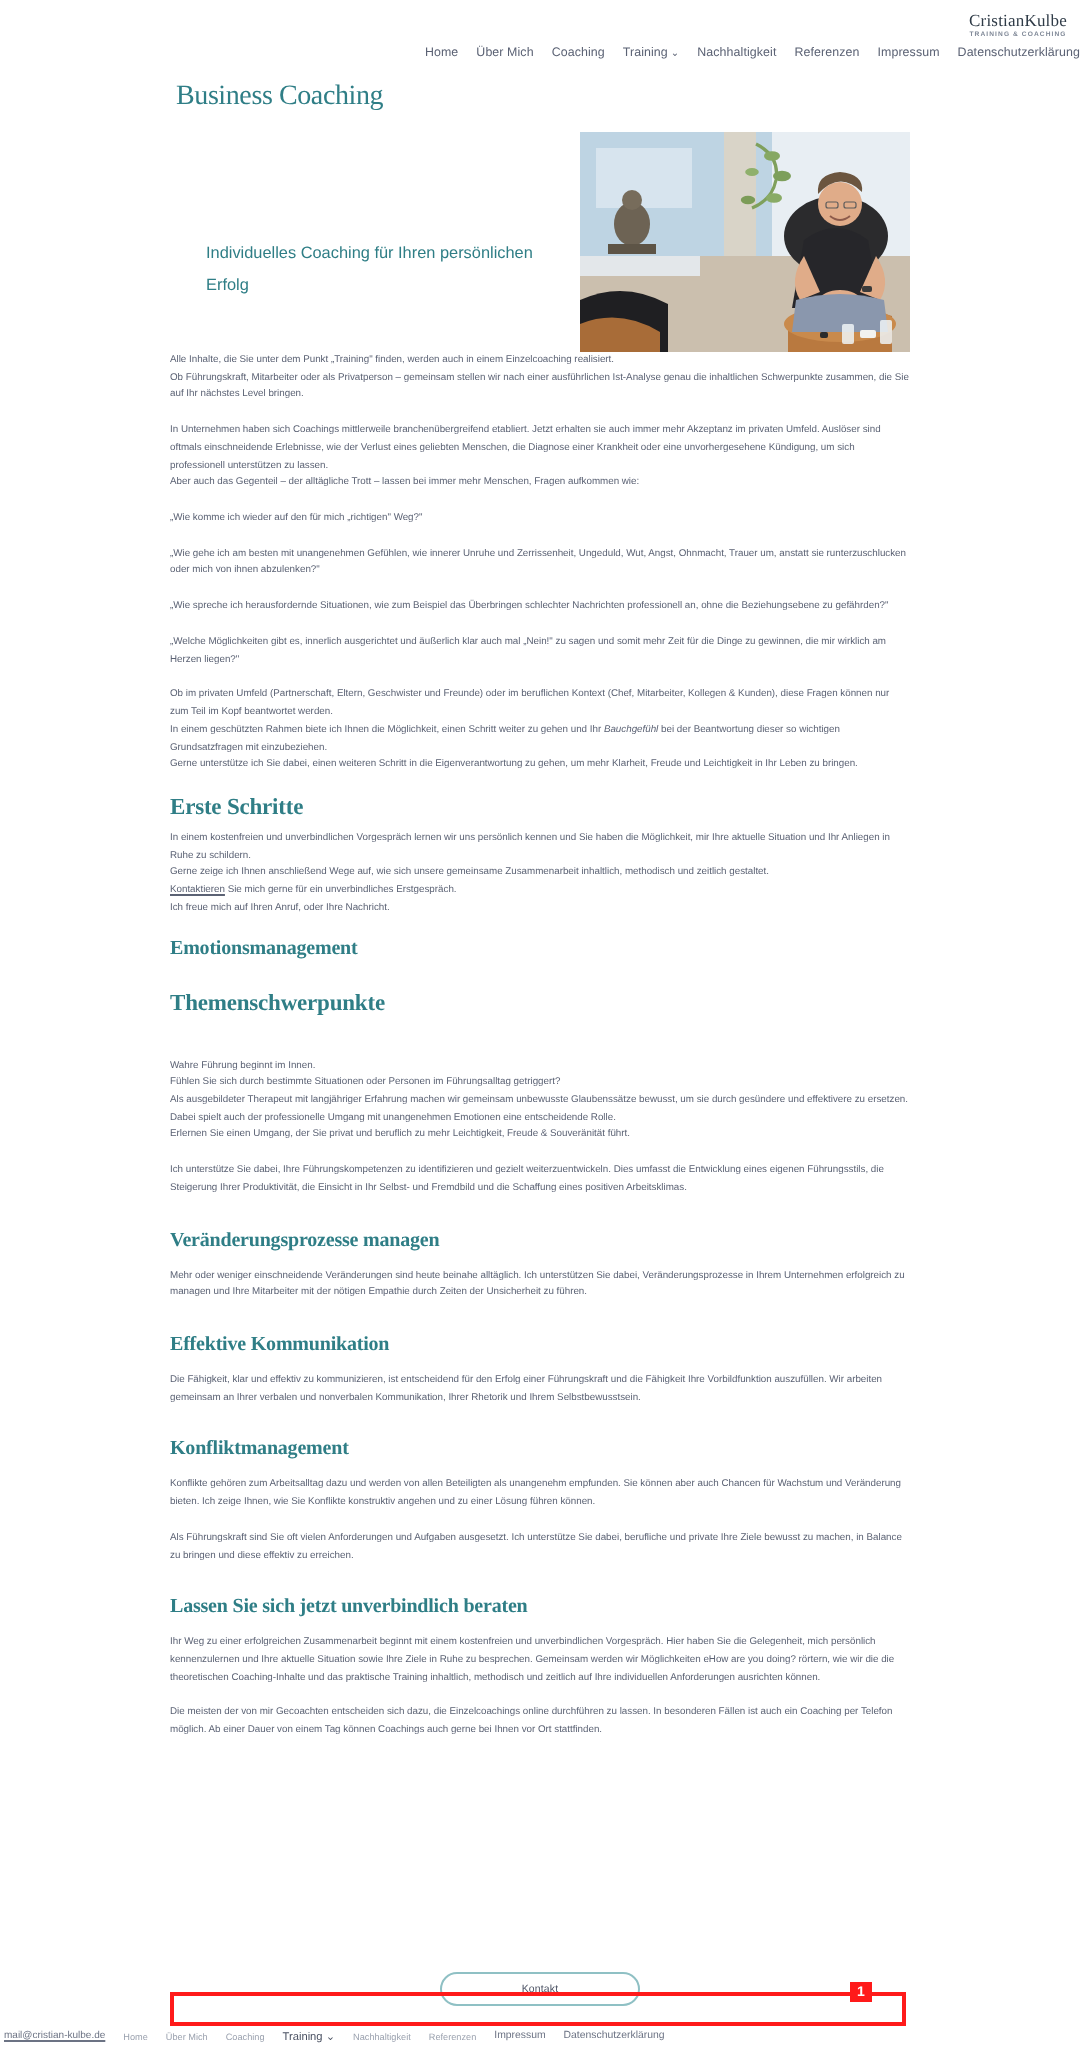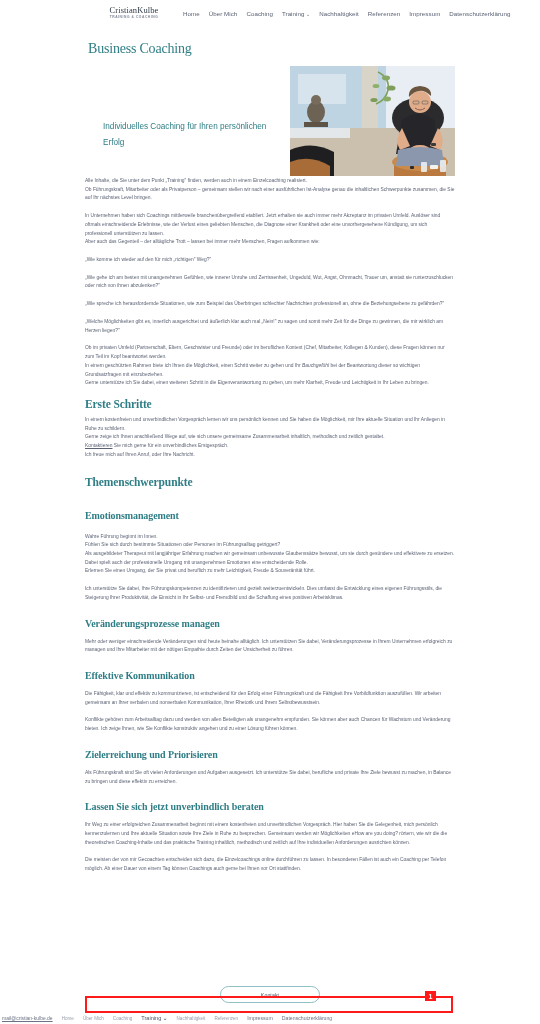--- a/index.html
+++ b/index.html
@@ -12,23 +12,24 @@
   }
   body {
     font-family: "Liberation Sans", sans-serif;
     color: #55596b;
     position: relative;
   }
 
   
   .site-header {
     display: flex;
-    align-items: flex-start;
+    align-items: flex-end;
     padding: 6px 0 0 0;
     height: 30px;
+    flex-direction: column;
   }
   .logo-block {
     margin-left: 103px;
     width: 62px;
     text-align: center;
     line-height: 1;
   }
   .logo-name {
     font-family: "Liberation Serif", serif;
     font-size: 8.5px;
@@ -275,40 +276,40 @@
   <p class="para tight">Ob im privaten Umfeld (Partnerschaft, Eltern, Geschwister und Freunde) oder im beruflichen Kontext (Chef, Mitarbeiter, Kollegen &amp; Kunden), diese Fragen können nur zum Teil im Kopf beantwortet werden.</p>
   <p class="para tight"><span>In einem geschützten Rahmen biete ich Ihnen die Möglichkeit, einen Schritt weiter zu gehen und Ihr </span><span class="italic">Bauchgefühl</span><span> bei der Beantwortung dieser so wichtigen Grundsatzfragen mit einzubeziehen.</span></p>
   <p class="para">Gerne unterstütze ich Sie dabei, einen weiteren Schritt in die Eigenverantwortung zu gehen, um mehr Klarheit, Freude und Leichtigkeit in Ihr Leben zu bringen.</p>
 
   <h2 class="sec sec-main">Erste Schritte</h2>
   <p class="para tight">In einem kostenfreien und unverbindlichen Vorgespräch lernen wir uns persönlich kennen und Sie haben die Möglichkeit, mir Ihre aktuelle Situation und Ihr Anliegen in Ruhe zu schildern.</p>
   <p class="para tight">Gerne zeige ich Ihnen anschließend Wege auf, wie sich unsere gemeinsame Zusammenarbeit inhaltlich, methodisch und zeitlich gestaltet.</p>
   <p class="para tight"><a class="inline-link" href="#">Kontaktieren</a><span> Sie mich gerne für ein unverbindliches Erstgespräch.</span></p>
   <p class="para">Ich freue mich auf Ihren Anruf, oder Ihre Nachricht.</p>
 
+  <h2 class="sec sec-sub">Emotionsmanagement</h2>
+
   <h2 class="sec sec-big">Themenschwerpunkte</h2>
-
-  <h2 class="sec sec-sub">Emotionsmanagement</h2>
   <p class="para tight">Wahre Führung beginnt im Innen.</p>
   <p class="para tight">Fühlen Sie sich durch bestimmte Situationen oder Personen im Führungsalltag getriggert?</p>
   <p class="para tight">Als ausgebildeter Therapeut mit langjähriger Erfahrung machen wir gemeinsam unbewusste Glaubenssätze bewusst, um sie durch gesündere und effektivere zu ersetzen.</p>
   <p class="para tight">Dabei spielt auch der professionelle Umgang mit unangenehmen Emotionen eine entscheidende Rolle.</p>
   <p class="para">Erlernen Sie einen Umgang, der Sie privat und beruflich zu mehr Leichtigkeit, Freude &amp; Souveränität führt.</p>
 
   <p class="para">Ich unterstütze Sie dabei, Ihre Führungskompetenzen zu identifizieren und gezielt weiterzuentwickeln. Dies umfasst die Entwicklung eines eigenen Führungsstils, die Steigerung Ihrer Produktivität, die Einsicht in Ihr Selbst- und Fremdbild und die Schaffung eines positiven Arbeitsklimas.</p>
 
   <h2 class="sec sec-item">Veränderungsprozesse managen</h2>
   <p class="para">Mehr oder weniger einschneidende Veränderungen sind heute beinahe alltäglich. Ich unterstützen Sie dabei, Veränderungsprozesse in Ihrem Unternehmen erfolgreich zu managen und Ihre Mitarbeiter mit der nötigen Empathie durch Zeiten der Unsicherheit zu führen.</p>
 
   <h2 class="sec sec-item">Effektive Kommunikation</h2>
   <p class="para">Die Fähigkeit, klar und effektiv zu kommunizieren, ist entscheidend für den Erfolg einer Führungskraft und die Fähigkeit Ihre Vorbildfunktion auszufüllen. Wir arbeiten gemeinsam an Ihrer verbalen und nonverbalen Kommunikation, Ihrer Rhetorik und Ihrem Selbstbewusstsein.</p>
 
+  <h2 class="sec sec-item">Konfliktmanagement</h2>
   <p class="para">Konflikte gehören zum Arbeitsalltag dazu und werden von allen Beteiligten als unangenehm empfunden. Sie können aber auch Chancen für Wachstum und Veränderung bieten. Ich zeige Ihnen, wie Sie Konflikte konstruktiv angehen und zu einer Lösung führen können.</p>
 
-  <h2 class="sec sec-item">Zielerreichung und Priorisieren</h2>
   <p class="para">Als Führungskraft sind Sie oft vielen Anforderungen und Aufgaben ausgesetzt. Ich unterstütze Sie dabei, berufliche und private Ihre Ziele bewusst zu machen, in Balance zu bringen  und diese effektiv zu erreichen.</p>
 
   <h2 class="sec sec-item">Lassen Sie sich jetzt unverbindlich beraten</h2>
   <p class="para">Ihr Weg zu einer erfolgreichen Zusammenarbeit beginnt mit einem kostenfreien und unverbindlichen Vorgespräch. Hier haben Sie die Gelegenheit, mich persönlich kennenzulernen und Ihre aktuelle Situation sowie Ihre Ziele in Ruhe zu besprechen. Gemeinsam werden wir Möglichkeiten eHow are you doing? rörtern, wie wir die die theoretischen Coaching-Inhalte und das praktische Training inhaltlich, methodisch und zeitlich auf Ihre individuellen Anforderungen ausrichten können.</p>
   <p class="para">Die meisten der von mir Gecoachten entscheiden sich dazu, die Einzelcoachings online durchführen zu lassen. In besonderen Fällen ist auch ein Coaching per Telefon möglich. Ab einer Dauer von einem Tag können Coachings auch gerne bei Ihnen vor Ort stattfinden.</p>
 
 </main>
 
 <div class="footer-cta">
   <button class="kontakt-btn">Kontakt</button>

